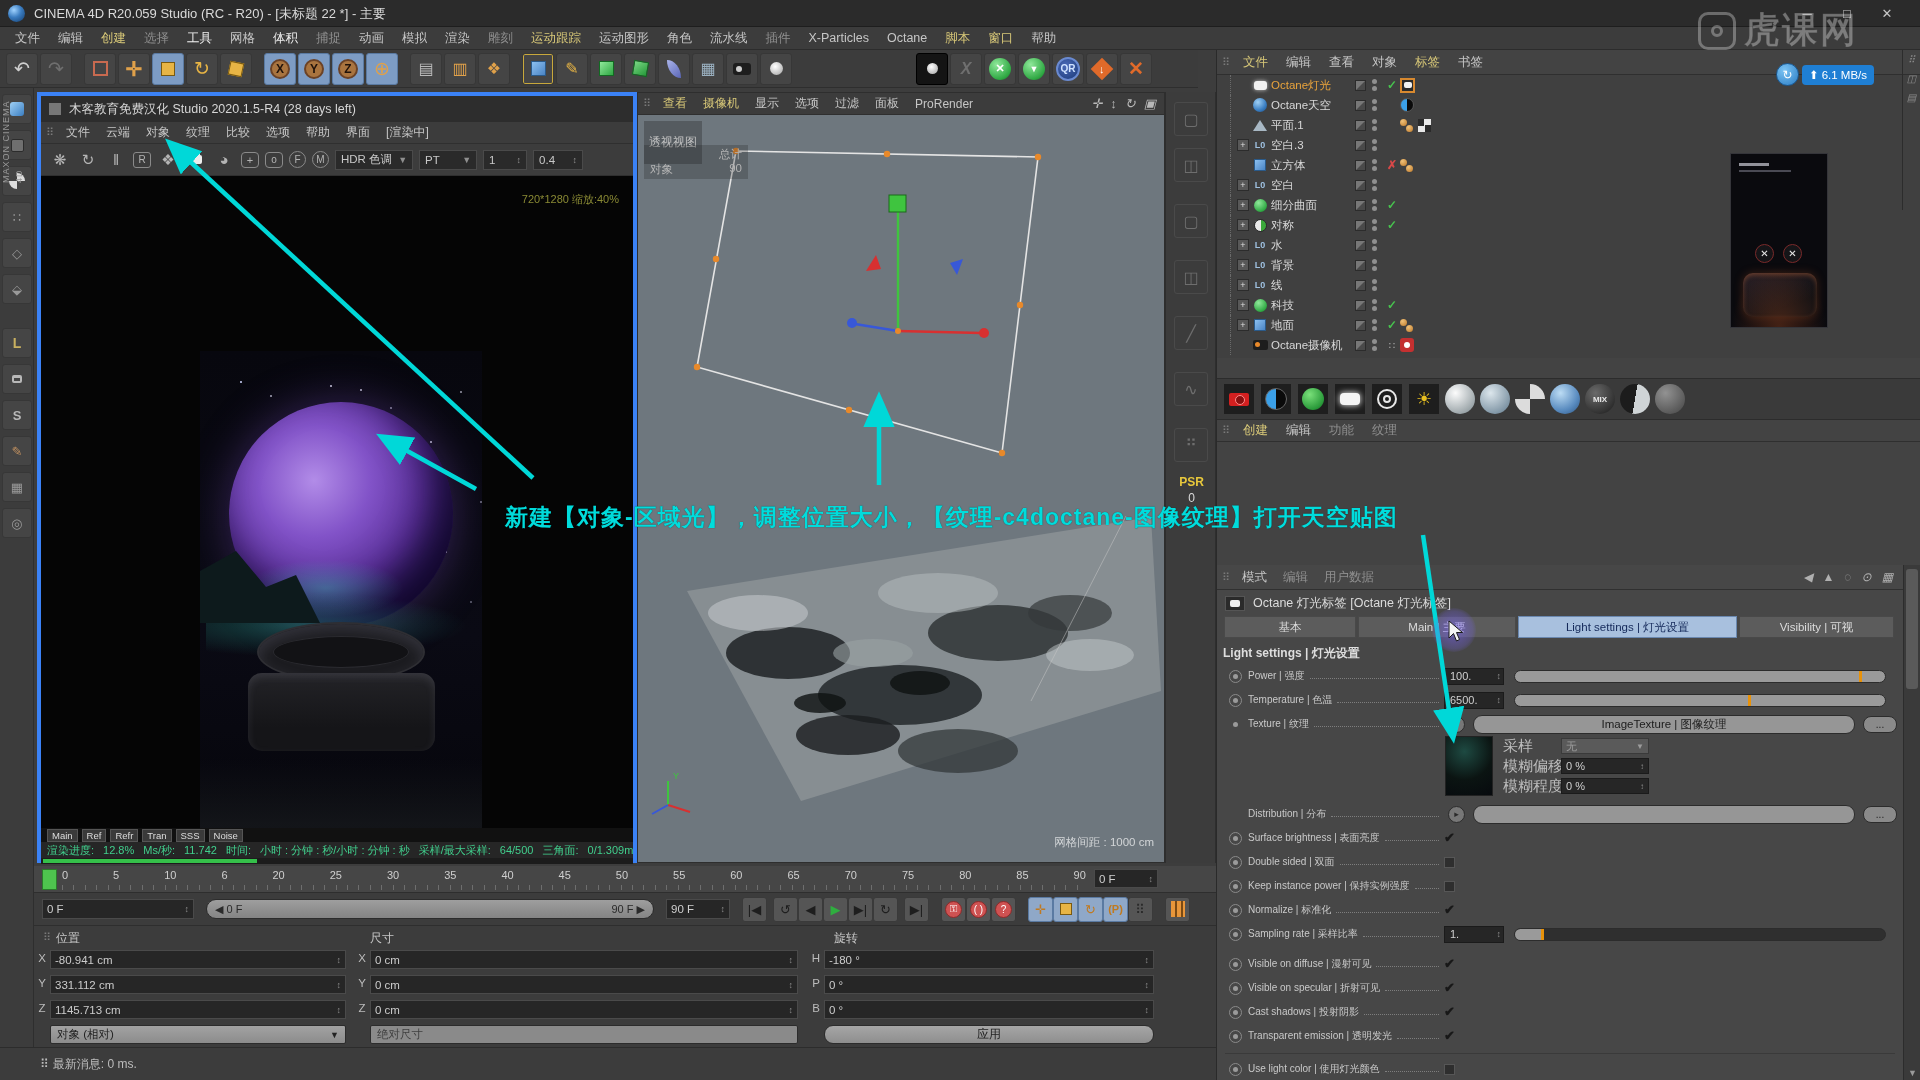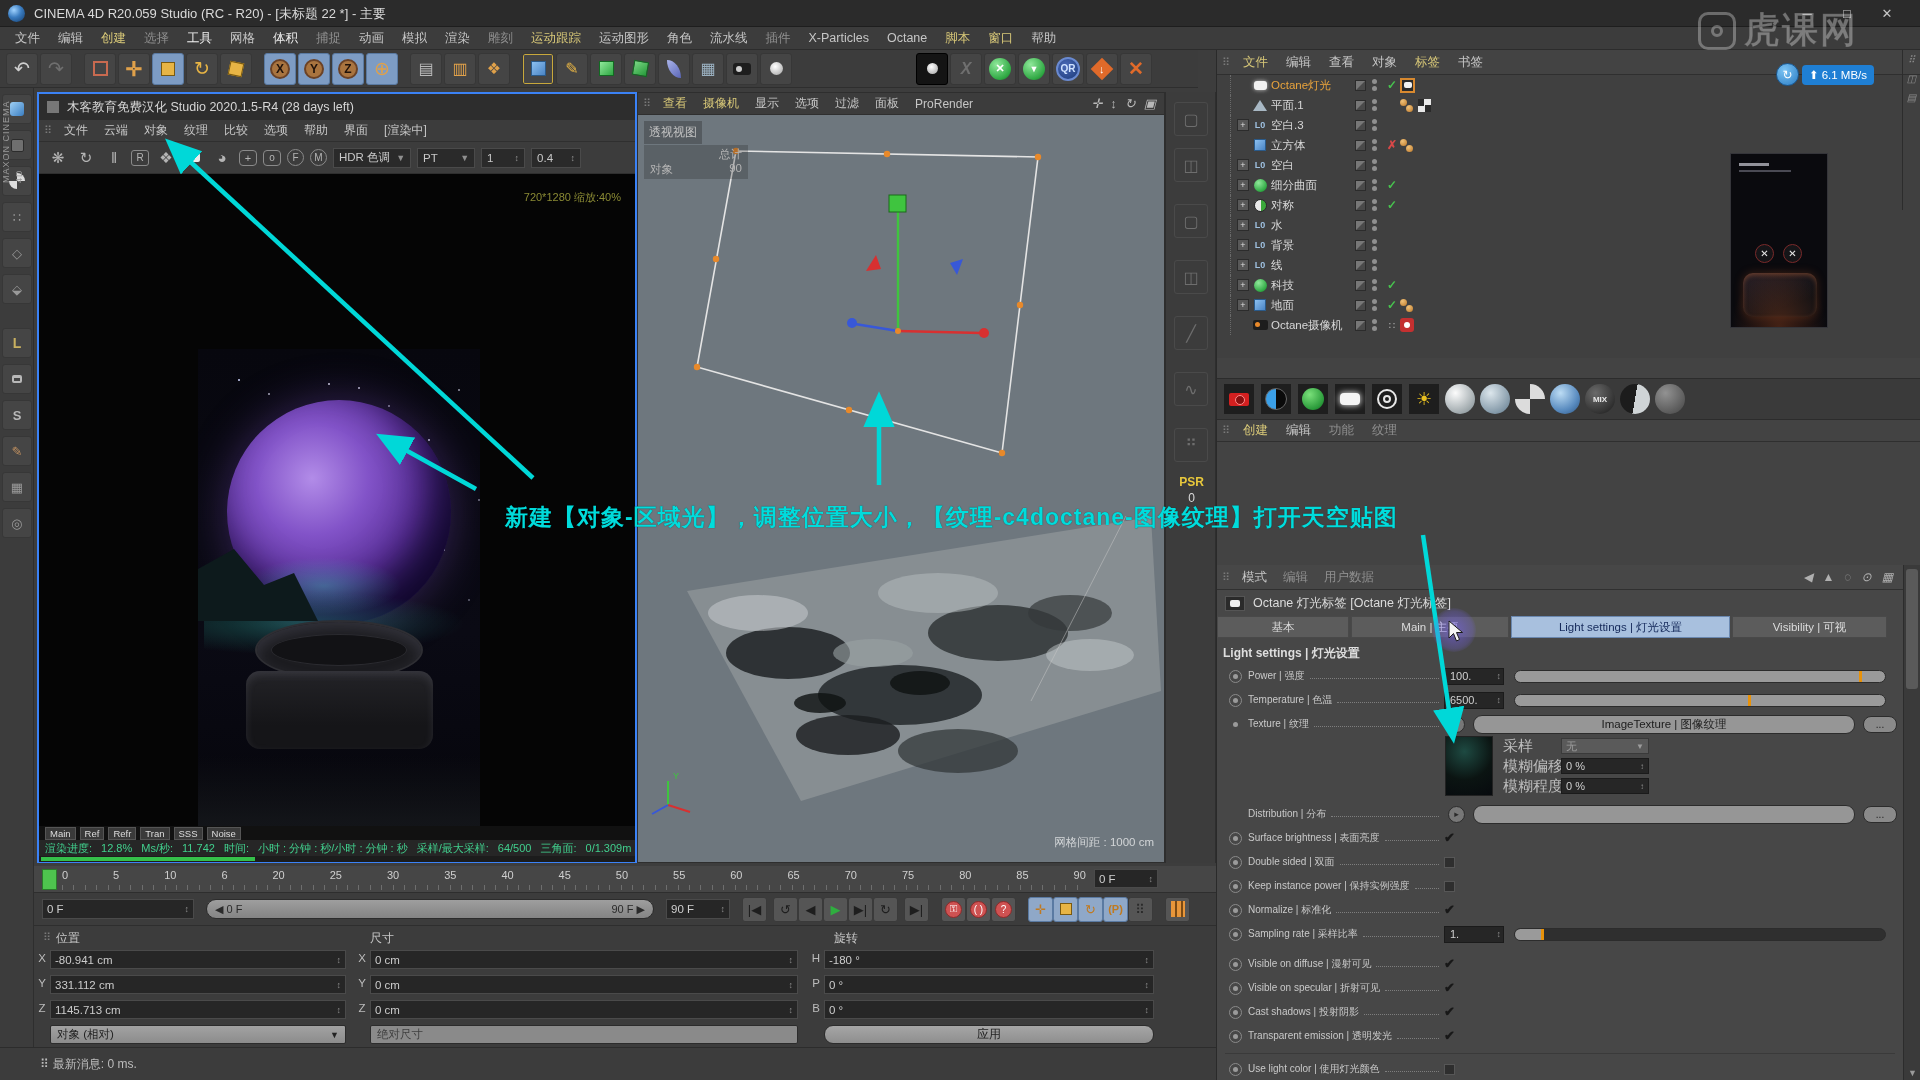--- a/index.html
+++ b/index.html
@@ -39,21 +39,21 @@
 .dia{width:16px;height:16px;background:#e06a2a;transform:rotate(45deg);display:flex;align-items:center;justify-content:center}
 .dia i{transform:rotate(-45deg);color:#fff;font-style:normal;font-size:11px}
 
 
 #leftbar{left:0;top:88px;width:34px;height:959px;background:#3c3c3c;border-right:1px solid #2e2e2e}
 .lt{position:absolute;left:2px;width:30px;height:30px;border-radius:3px;background:#454545;border:1px solid #373737;display:flex;align-items:center;justify-content:center;font-size:15px;color:#b8b8b8}
 .lt .ck{width:16px;height:16px;background:conic-gradient(#ddd 0 25%,#444 0 50%,#ddd 0 75%,#444 0);border-radius:50%}
 #maxon{left:3px;top:950px;width:28px;height:95px;color:#9a9a9a;font-size:9px;writing-mode:vertical-rl;transform:rotate(180deg);letter-spacing:1px;line-height:13px}
 
 
-#rwin{left:37px;top:92px;width:600px;height:771px;background:#3c3c3c;border:2px solid #3b82f6}
+#rwin{left:37px;top:92px;width:600px;height:771px;background:#3c3c3c;border:4px solid #3b82f6}
 #rwin-title{height:26px;background:#2d2d2d;display:flex;align-items:center;padding-left:8px;font-size:12.5px;color:#d6d6d6}
 #rwin-title .sq{width:12px;height:12px;background:#777;margin-right:8px}
 #rwin-menu{height:22px;display:flex;align-items:center;background:#3c3c3c;border-bottom:1px solid #2f2f2f}
 #rwin-menu .mi{padding:0 8px;font-size:12px}
 #rwin-tools{height:32px;display:flex;align-items:center;gap:6px;padding-left:8px;background:#3c3c3c;border-bottom:1px solid #2f2f2f}
 .rt{width:22px;height:22px;display:flex;align-items:center;justify-content:center;font-size:15px;color:#b4b4b4}
 .rsel{height:20px;background:#2a2a2a;border:1px solid #4a4a4a;color:#c8c8c8;font-size:11.5px;display:flex;align-items:center;padding:0 5px;gap:6px}
 .rsel b{font-weight:normal;color:#8f8f8f;font-size:9px}
 #rcanvas{position:relative;height:652px;background:#050505;overflow:hidden}
 #zoominfo{position:absolute;right:14px;top:16px;color:#8a8a34;font-size:11px}
@@ -78,21 +78,21 @@
 #rstats{height:16px;background:#262626;display:flex;align-items:center;gap:9px;padding-left:6px;white-space:nowrap;overflow:hidden}
 #rstats span{color:#41cf8d;font-size:11px}
 #rprog{height:6px;background:#1c1c1c;position:relative}
 #rprog b{position:absolute;left:2px;top:1px;width:214px;height:4px;background:#35c04a}
 
 
 #vp{left:637px;top:92px;width:528px;height:771px;background:#6e777e;border:1px solid #2e2e2e}
 #vp-menu{height:22px;background:#3c3c3c;display:flex;align-items:center;border-bottom:1px solid #2f2f2f}
 #vp-menu .mi{padding:0 8px;font-size:12px}
 #vp-menu .vic{margin-left:auto;display:flex;gap:8px;padding-right:8px;color:#b8b8b8;font-size:13px}
-#vplabel{position:absolute;left:6px;top:28px;color:#c2c2c2;background:rgba(40,40,40,.35);padding:3px 5px;font-size:12px}
+#vplabel{position:absolute;left:6px;top:28px;color:#c2c2c2;background:rgba(40,40,40,.35);padding:13px 5px;font-size:12px}
 #hud{position:absolute;left:6px;top:52px;width:104px;color:#b4b4b4;background:rgba(30,30,30,.25);font-size:11.5px;padding:2px 6px}
 #hud div{display:flex;justify-content:space-between}
 #gridinfo{position:absolute;right:10px;bottom:12px;color:#d2d5d7;font-size:11.5px}
 #vpsvg{position:absolute;left:0;top:0}
 
 
 #strip{left:1165px;top:92px;width:51px;height:771px;background:#3c3c3c;border-left:1px solid #2e2e2e;border-right:1px solid #2e2e2e}
 .si{position:absolute;left:8px;width:34px;height:34px;border:1px solid #4a4a4a;border-radius:3px;display:flex;align-items:center;justify-content:center;color:#6e6e6e;font-size:16px}
 #psr{position:absolute;left:0;top:383px;width:51px;text-align:center;color:#e8c83c;font-weight:bold;font-size:12px}
 #psr0{position:absolute;left:0;top:399px;width:51px;text-align:center;color:#dadada;font-size:12px}
@@ -151,21 +151,21 @@
 #matmenu .mi{padding:0 9px;font-size:12.5px}
 
 
 #attrs{position:absolute;left:0;top:515px;width:686px;height:515px;background:#474747}
 #at-menu{height:25px;display:flex;align-items:center;border-bottom:1px solid #303030}
 #at-menu .mi{padding:0 8px;font-size:12.5px}
 #at-icons{margin-left:auto;display:flex;gap:10px;padding-right:10px;color:#b0b0b0;font-size:12px}
 #at-title{height:26px;display:flex;align-items:center;padding-left:8px;font-size:12.5px;color:#dcdcdc;gap:8px}
 #at-title .lic{width:20px;height:15px;background:#2a2a2a;border:1px solid #555;display:flex;align-items:center;justify-content:center}
 #at-title .lic i{width:10px;height:7px;border-radius:2px;background:#f0f0f0}
-#tabs{height:22px;display:flex;gap:2px;padding:0 0}
+#tabs{height:22px;display:flex;gap:2px;padding:0 7px}
 .atab{background:#5c5c5c;border:1px solid #494949;color:#dcdcdc;font-size:11.5px;display:flex;align-items:center;justify-content:center;white-space:nowrap}
 .atab.on{background:#a8c0de;border-color:#6a88b0;color:#15295a}
 #section{height:22px;display:flex;align-items:center;padding-left:6px;font-weight:bold;color:#dedede;font-size:12px}
 .arow{display:flex;align-items:center;height:24px;padding-left:12px}
 .kc{width:13px;height:13px;border:1px solid #8a8a8a;border-radius:50%;margin-right:6px;flex:none;position:relative}
 .kc::after{content:"";position:absolute;inset:3px;background:#9a9a9a;border-radius:50%}
 .kc.sm{border:none}.kc.sm::after{inset:4px}
 .cw{display:flex;align-items:center;width:196px;flex:none;overflow:hidden}
 .al{white-space:nowrap;color:#c9c9c9;font-size:10px}
 .ld{flex:1;border-bottom:1px dotted #7e7e7e;height:1px;margin:5px 5px 0 5px;min-width:6px}
@@ -625,20 +625,37 @@
         <span class="otags">
             <span class="tag tag-lightsel">
               <i></i>
             </span>
           </span>
       </div>
       <div class="orow">
         <span class="tree"></span>
           <i class="noexp"></i>
           <span class="oic">
+            <i class="ic-sky"></i>
+          </span>
+        <span class="onm">Octane天空</span>
+        <span class="lsq"></span>
+          <span class="vdots">
+            <i></i>
+            <i></i>
+          </span>
+        <span class="ost"></span>
+        <span class="otags">
+            <span class="tag tag-sky"></span>
+          </span>
+      </div>
+      <div class="orow">
+        <span class="tree"></span>
+          <i class="noexp"></i>
+          <span class="oic">
             <i class="ic-plane"></i>
           </span>
         <span class="onm">平面.1</span>
         <span class="lsq"></span>
           <span class="vdots">
             <i></i>
             <i></i>
           </span>
         <span class="ost"></span>
         <span class="otags">

